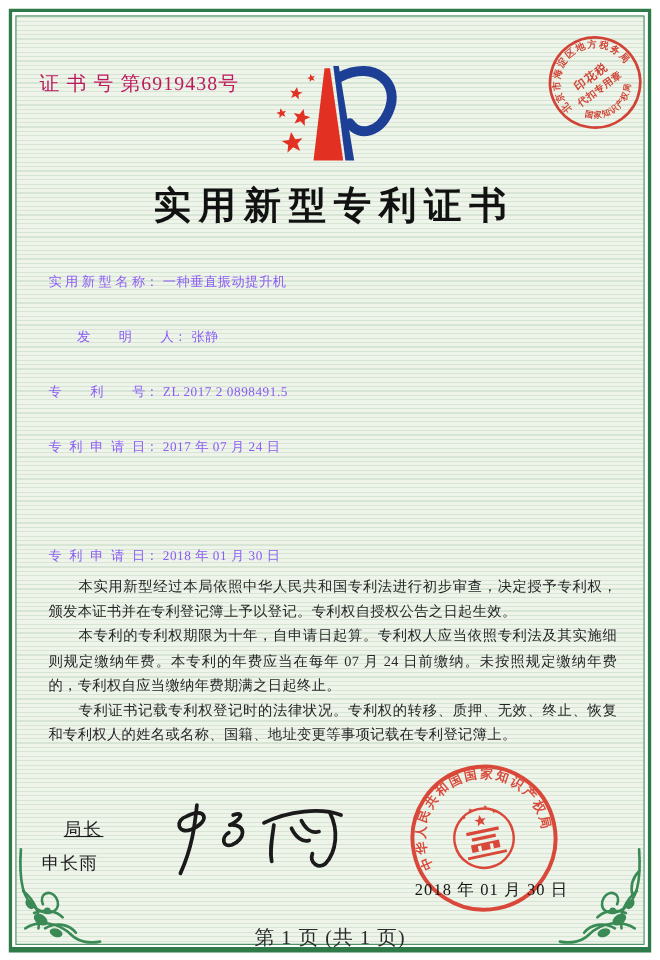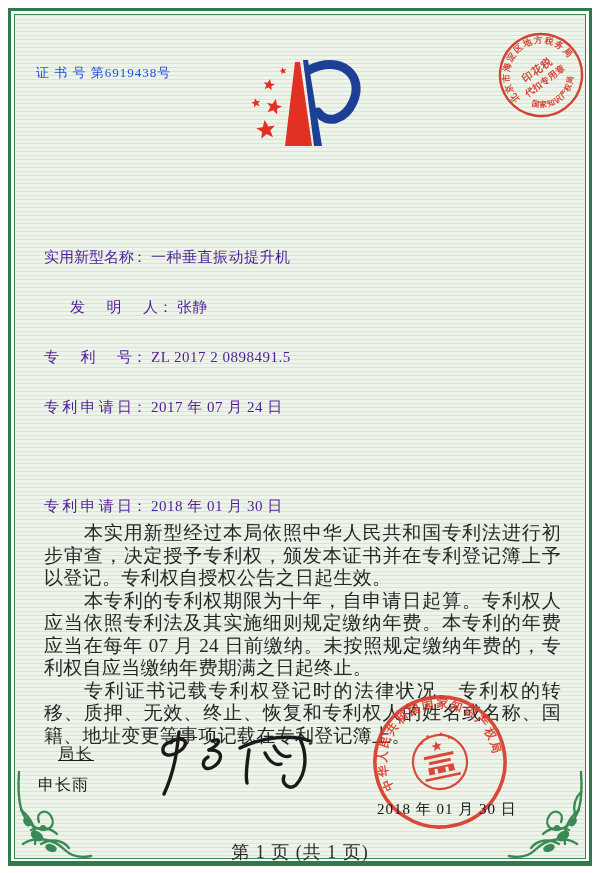--- a/index.html
+++ b/index.html
@@ -21,35 +21,35 @@
   .content-bg{
     position:absolute;left:15px;top:15px;right:15px;bottom:15px;
     background:
       repeating-linear-gradient(180deg,
         rgba(130,175,135,0.22) 0px, rgba(130,175,135,0.22) 1px,
         rgba(238,245,235,0) 1px, rgba(238,245,235,0) 4px),
       #eef4ea;
     z-index:1;
   }
   .abs{position:absolute;z-index:4;}
-  .cert-number{left:36px;top:64px;font-size:13px;letter-spacing:1px;color:#1d4ed8;}
+  .cert-number{left:36px;top:64px;font-size:18px;letter-spacing:1px;color:#be185d;}
   .logo{left:233px;top:56px;}
   .title{
     left:0;right:0;top:164px;text-align:center;
     font-size:34px;font-weight:bold;letter-spacing:7px;text-indent:7px;color:#111;
   }
-  .field-row{left:44px;font-size:15px;color:#4c1d95;white-space:nowrap;}
+  .field-row{left:44px;font-size:12px;color:#8b5cf6;white-space:nowrap;}
   .field-label{display:inline-block;width:88px;text-align:justify;text-align-last:justify;vertical-align:bottom;}
   .field-colon{display:inline-block;}
   .field-value{margin-left:4px;letter-spacing:0.5px;}
   .row-0{top:248px;} .row-1{top:298px;margin-left:26px;} .row-2{top:348px;}
   .row-3{top:398px;} .row-4{top:448px;} .row-5{top:497px;}
   .paragraphs{left:44px;top:522px;width:517px;}
   .paragraphs p{
-    margin:0;font-size:19px;line-height:22.5px;text-indent:2.1em;
+    margin:0;font-size:13px;line-height:22.5px;text-indent:2.1em;
     text-align:justify;color:#262626;letter-spacing:0.3px;
   }
   .signer-title{left:58px;top:744px;font-size:16px;font-family:"Liberation Sans","DejaVu Sans",sans-serif;color:#1d1d1d;letter-spacing:2px;text-decoration:underline;}
   .signer-name{left:38px;top:775px;font-size:16px;font-family:"Liberation Sans","DejaVu Sans",sans-serif;color:#1d1d1d;letter-spacing:1px;}
   .signature-svg{left:150px;top:728px;}
   .seal-svg{left:368px;top:690px;}
   .seal-date{left:377px;top:800px;font-size:15px;color:#151515;letter-spacing:1px;z-index:6;}
   .tax-stamp-svg{left:488px;top:22px;z-index:5;}
   .footer{left:0;right:0;top:840px;text-align:center;font-size:18px;color:#2a2a2a;letter-spacing:1px;}
   .flourish-left{left:13px;bottom:11px;z-index:2;}
@@ -75,20 +75,21 @@
       <use href="#star" transform="translate(36,29) scale(0.6) rotate(10)"></use>
       <use href="#star" transform="translate(23,47) scale(0.48) rotate(-12)"></use>
       <use href="#star" transform="translate(41,51) scale(0.82) rotate(14)"></use>
       <use href="#star" transform="translate(33,74) scale(1.0) rotate(-8)"></use>
     </g>
     <polygon points="62,6 67,6 79,90 52,90" fill="#e23023"></polygon>
     <polygon points="70,4 75,4 89,90 81,90" fill="#1e3f96"></polygon>
     <path d="M 76,14 C 108,-2 132,20 120,46 C 112,64 94,69 85,56" stroke="#1e3f96" stroke-width="9" fill="none" stroke-linecap="round"></path>
   </svg>
 
+  <div class="abs title">实用新型专利证书</div>
 
   <div class="abs field-row row-0">
     <span class="field-label">实用新型名称</span><span class="field-colon">：</span><span class="field-value">一种垂直振动提升机</span>
   </div>
   <div class="abs field-row row-1">
     <span class="field-label">发明人</span><span class="field-colon">：</span><span class="field-value">张静</span>
   </div>
   <div class="abs field-row row-2">
     <span class="field-label">专利号</span><span class="field-colon">：</span><span class="field-value">ZL 2017 2 0898491.5</span>
   </div>

